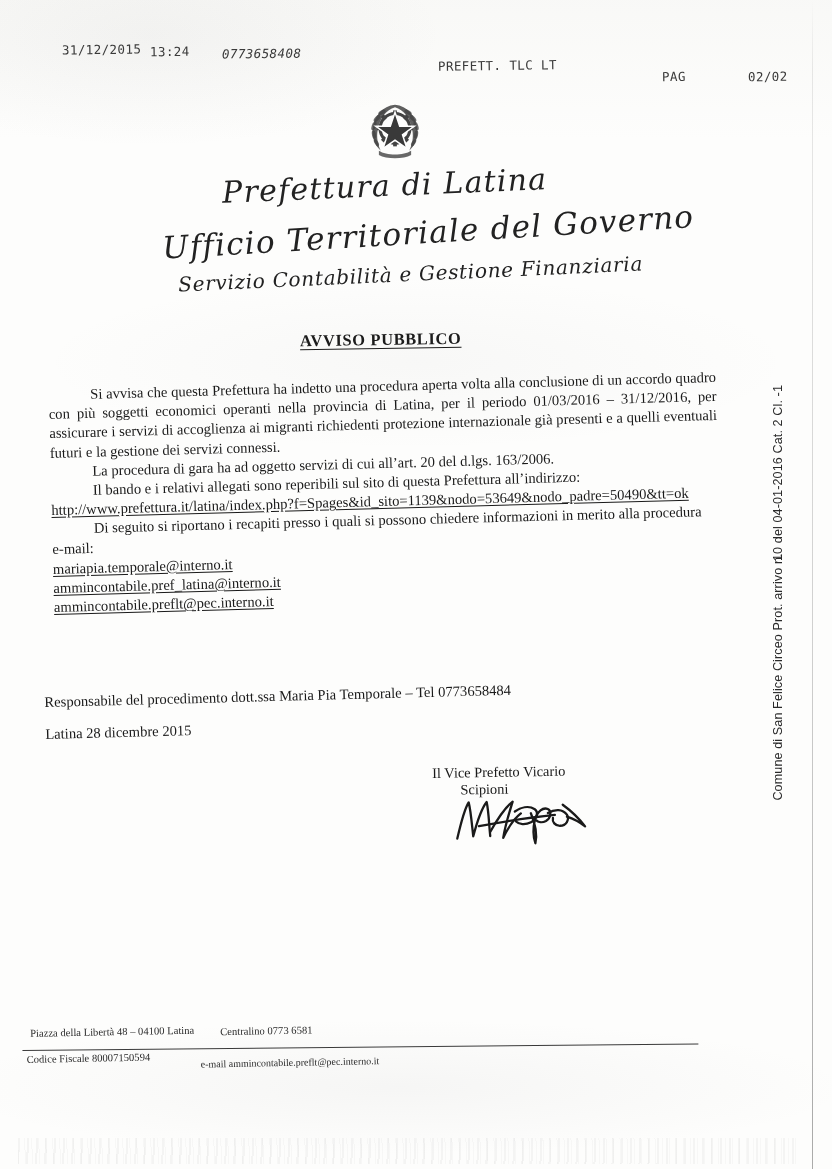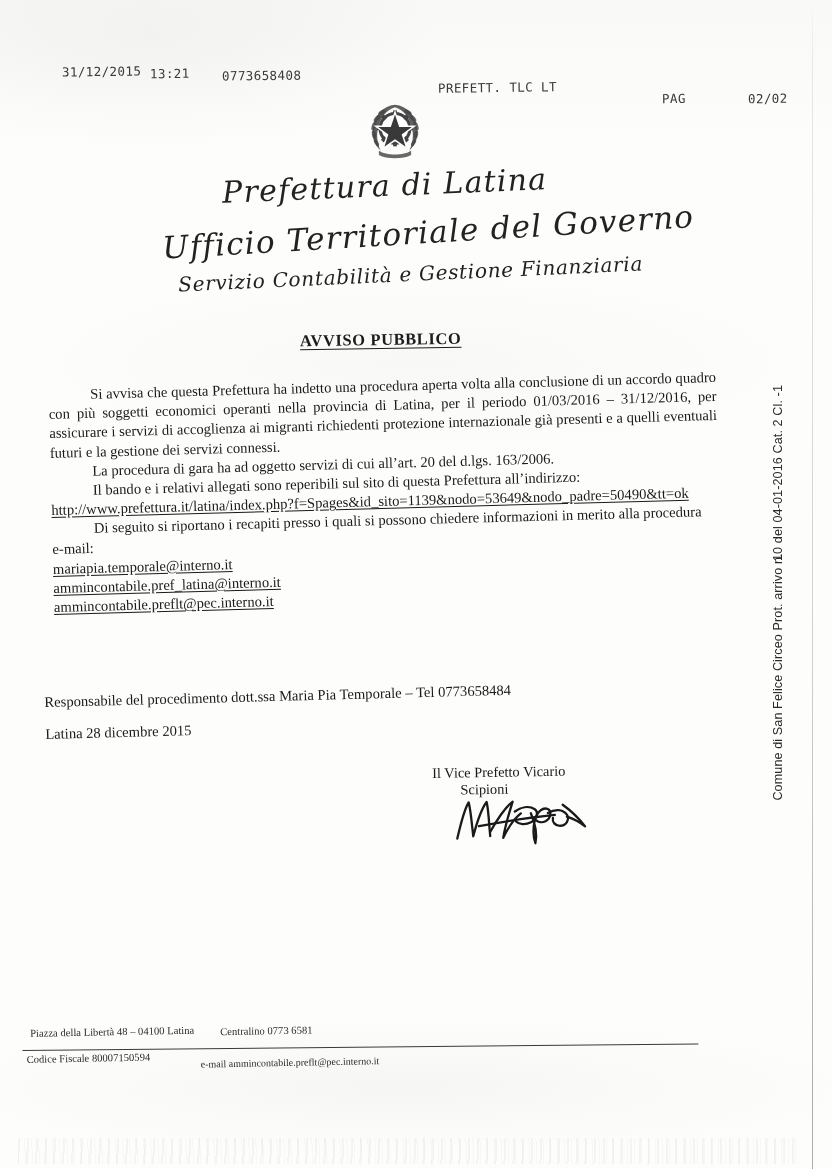--- a/index.html
+++ b/index.html
@@ -43,29 +43,28 @@
   .fax-header {
     position: absolute;
     top: 36px;
     left: 0;
     width: 790px;
     height: 44px;
     font-family: "DejaVu Sans Mono", monospace;
     font-size: 12.5px;
     letter-spacing: 0.4px;
     color: #3a3a3a;
-    margin-top: 22px;
   }
   .fax-header span {
     position: absolute;
     white-space: nowrap;
   }
   .fx-date     { left: 62px;  top: 6px;  transform: rotate(-0.9deg); }
   .fx-time     { left: 150px; top: 8px;  transform: rotate(-0.7deg); }
-  .fx-number   { left: 222px; top: 10px; transform: rotate(-0.6deg); }
+  .fx-number   { left: 222px; top: 10px; transform: rotate(-0.6deg); font-style: italic; }
   .fx-station  { left: 438px; top: 22px; transform: rotate(-0.8deg); }
   .fx-pag      { left: 662px; top: 33px; transform: rotate(-0.8deg); }
   .fx-pagnum   { left: 748px; top: 33px; transform: rotate(-0.8deg); text-align: right; }
 
   
   .letterhead {
     position: absolute;
     top: 96px;
     left: 0;
     width: 790px;
@@ -279,21 +278,21 @@
 </head>
 <body>
 
 <div id="page">
 
   <div class="scan-wash"></div>
   <div class="edge-line"></div>
 
   <div class="fax-header">
     <span class="fx-date">31/12/2015</span>
-    <span class="fx-time">13:21</span>
+    <span class="fx-time">13:24</span>
     <span class="fx-number">0773658408</span>
     <span class="fx-station">PREFETT. TLC LT</span>
     <span class="fx-pag">PAG</span>
     <span class="fx-pagnum">02/02</span>
   </div>
 
   <div class="letterhead">
 
     <svg class="emblem" viewBox="0 0 100 106">
       <g fill="#2a2a2a">

